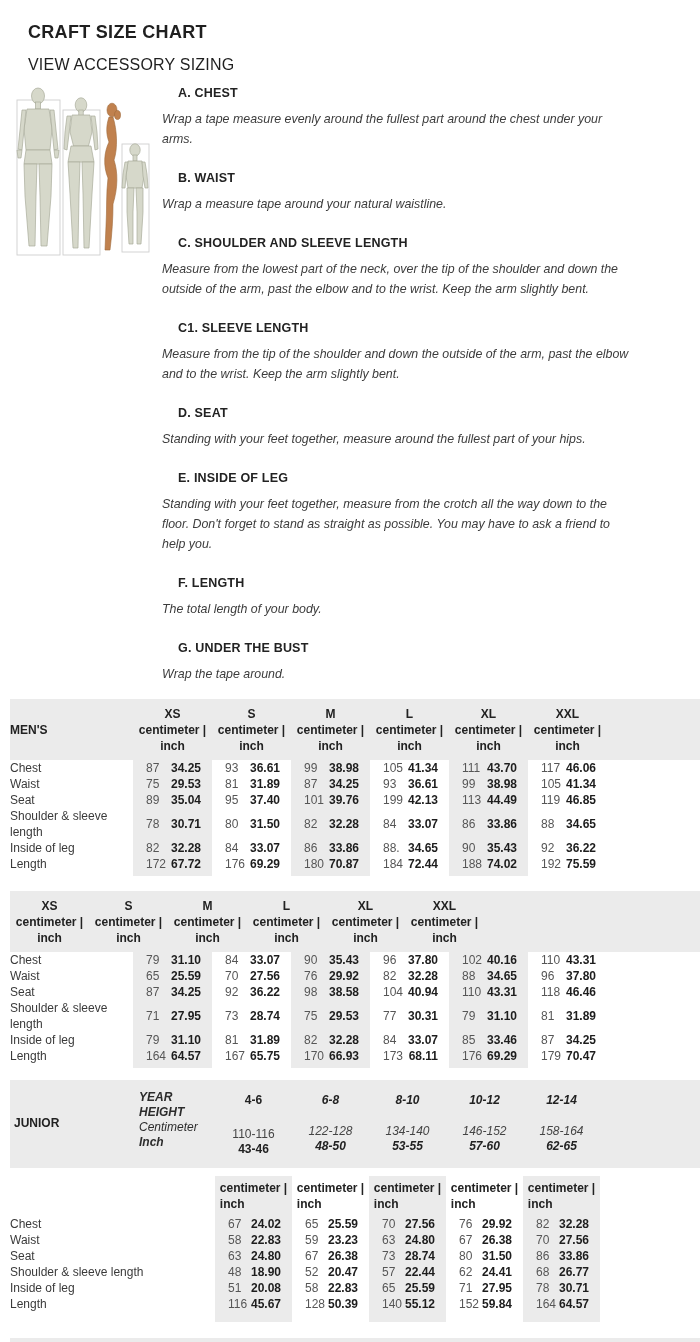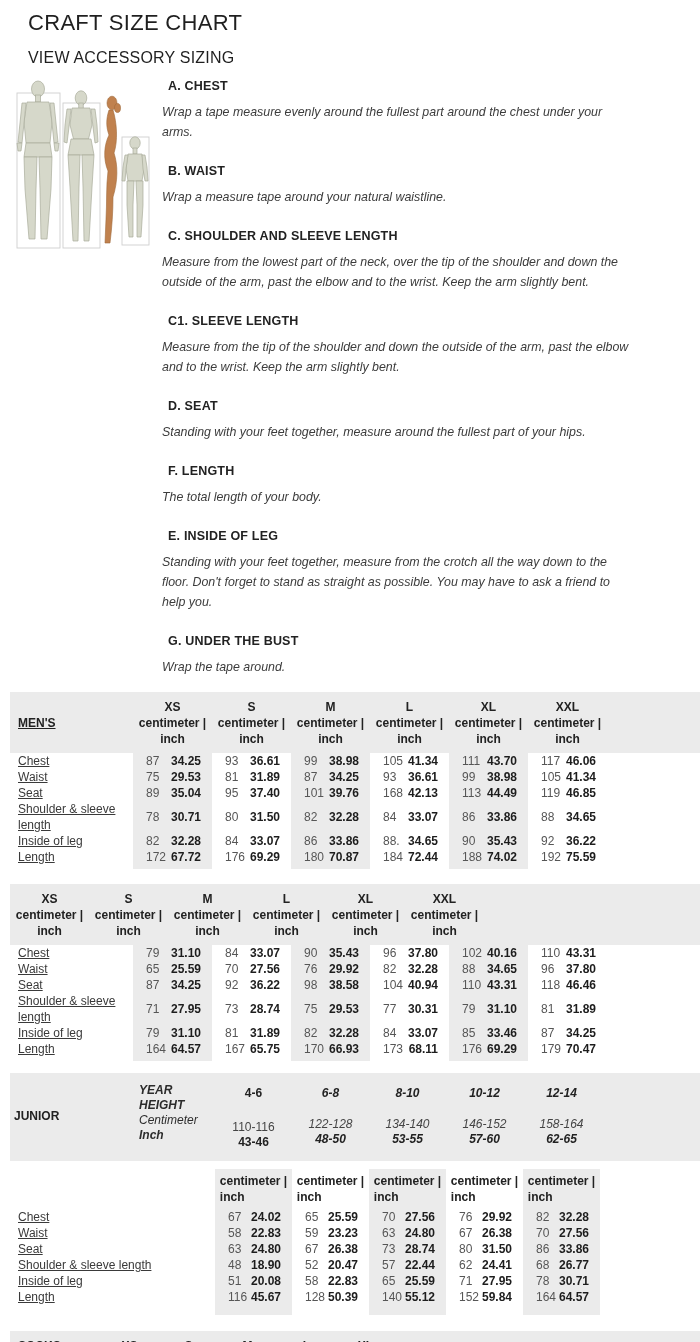--- a/index.html
+++ b/index.html
@@ -10,36 +10,36 @@
     --txt:#2e2e2e;
   }
   *{box-sizing:border-box;}
   html,body{margin:0;padding:0;}
   body{
     width:700px;min-height:1342px;background:#fff;
     font-family:"Liberation Sans",sans-serif;color:var(--txt);
   }
   .page{width:700px;position:relative;padding-bottom:10px;}
 
-  .title{font-size:22px;font-weight:400;color:#1f1f1f;margin:10px 0 0 28px;letter-spacing:.3px;}
+  .title{font-size:18px;font-weight:700;color:#1f1f1f;margin:22px 0 0 28px;letter-spacing:.3px;}
   .subtitle{display:inline-block;font-size:16px;font-weight:400;color:#1f1f1f;margin:13px 0 0 28px;
     text-decoration:none;letter-spacing:.2px;}
 
   .intro{display:flex;margin:10px 0 0 12px;}
   .figs{width:142px;flex:none;}
   .mcol{width:468px;margin-left:8px;}
-  .mhead{font-size:12.5px;font-weight:700;color:#222;margin:22px 0 0 6px;letter-spacing:.2px;}
+  .mhead{font-size:12.5px;font-weight:700;color:#222;margin:22px 0 0 16px;letter-spacing:.2px;}
   .msec:first-child .mhead{margin-top:2px;}
   .mtext{font-size:12.4px;font-style:italic;color:#3c3c3c;line-height:20px;margin:9px 0 0 0;}
 
   
   .sztable{font-size:12px;margin-left:10px;}
   .thead{display:flex;background:var(--shade);padding:7px 0 6px 0;}
   .thead .rowlabel{display:flex;align-items:center;font-weight:700;color:#222;}
-  .rowlabel{padding-left:8px;flex:none;text-decoration:underline;}
+  .rowlabel{padding-left:0;flex:none;}
   .col{flex:none;text-align:center;}
   .size{font-weight:700;line-height:16px;color:#222;}
   .unit{font-weight:700;line-height:16px;color:#222;white-space:nowrap;}
   .trow{display:flex;align-items:center;}
   .trow .rowlabel{line-height:16px;color:#3a3a3a;}
   .cell{flex:none;display:flex;align-items:center;justify-content:space-between;
         align-self:stretch;line-height:16px;padding:0 11px 0 13px;}
   .cell .cm{color:#565656;font-weight:400;}
   .cell .in{color:#1d1d1d;font-weight:700;}
   .g{background:var(--shade);}
@@ -148,26 +148,26 @@
         </div>
         <div class="msec">
           <div class="mhead">C1. SLEEVE LENGTH</div>
           <div class="mtext">Measure from the tip of the shoulder and down the outside of the arm, past the elbow and to the wrist. Keep the arm slightly bent.</div>
         </div>
         <div class="msec">
           <div class="mhead">D. SEAT</div>
           <div class="mtext">Standing with your feet together, measure around the fullest part of your hips.</div>
         </div>
         <div class="msec">
+          <div class="mhead">E. INSIDE OF LEG</div>
+          <div class="mtext">Standing with your feet together, measure from the crotch all the way down to the floor. Don't forget to stand as straight as possible. You may have to ask a friend to help you.</div>
+        </div>
+        <div class="msec">
           <div class="mhead">F. LENGTH</div>
           <div class="mtext">The total length of your body.</div>
-        </div>
-        <div class="msec">
-          <div class="mhead">E. INSIDE OF LEG</div>
-          <div class="mtext">Standing with your feet together, measure from the crotch all the way down to the floor. Don't forget to stand as straight as possible. You may have to ask a friend to help you.</div>
         </div>
         <div class="msec">
           <div class="mhead">G. UNDER THE BUST</div>
           <div class="mtext">Wrap the tape around.</div>
         </div>
       </div>
   </div>
 
   <div class="sztable t-std">
       <div class="thead">
@@ -277,21 +277,21 @@
         </div>
         <div class="cell">
           <span class="cm">95</span>
           <span class="in">37.40</span>
         </div>
         <div class="cell g">
           <span class="cm">101</span>
           <span class="in">39.76</span>
         </div>
         <div class="cell">
-          <span class="cm">168</span>
+          <span class="cm">199</span>
           <span class="in">42.13</span>
         </div>
         <div class="cell g">
           <span class="cm">113</span>
           <span class="in">44.49</span>
         </div>
         <div class="cell">
           <span class="cm">119</span>
           <span class="in">46.85</span>
         </div>

